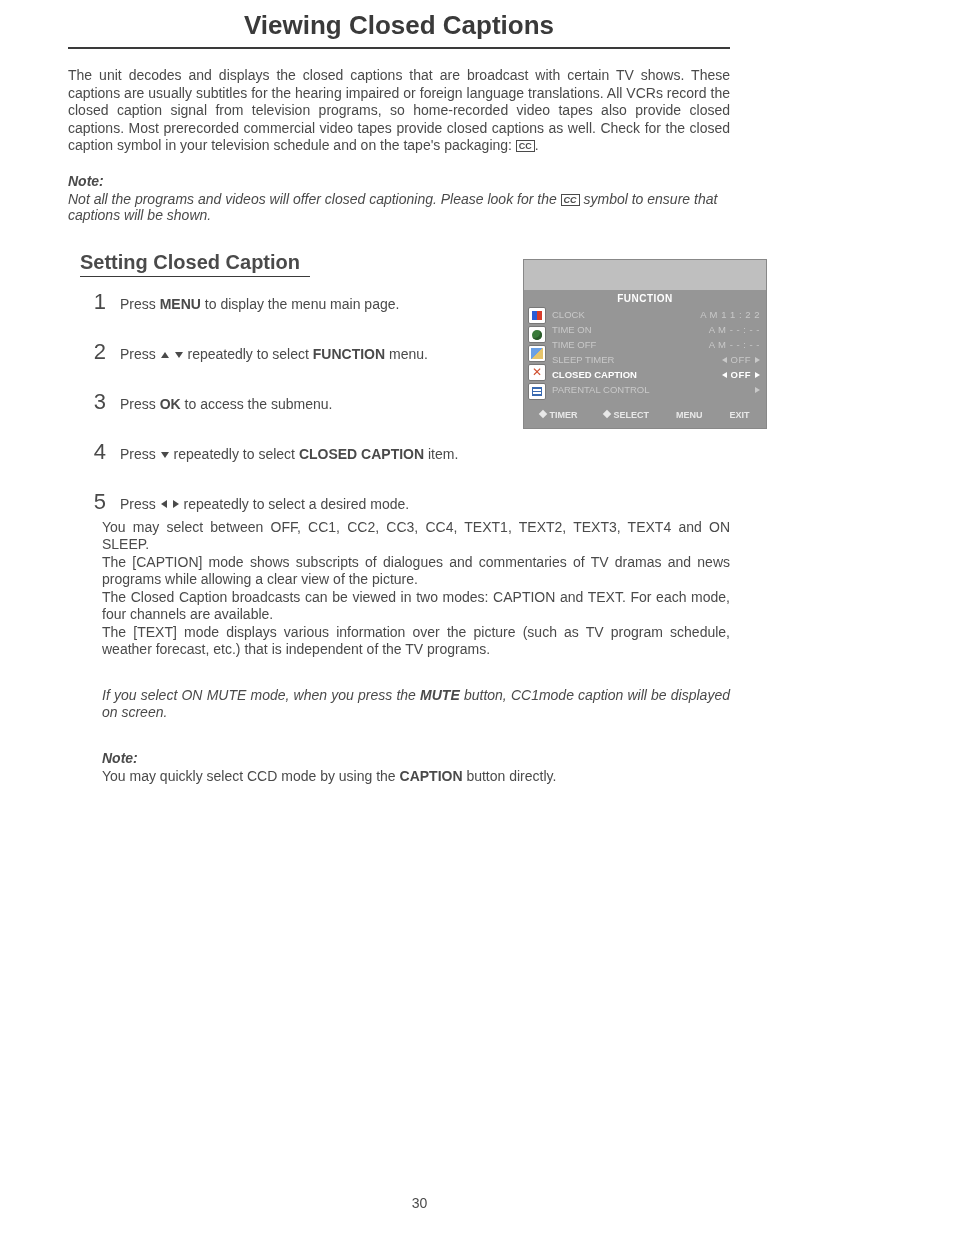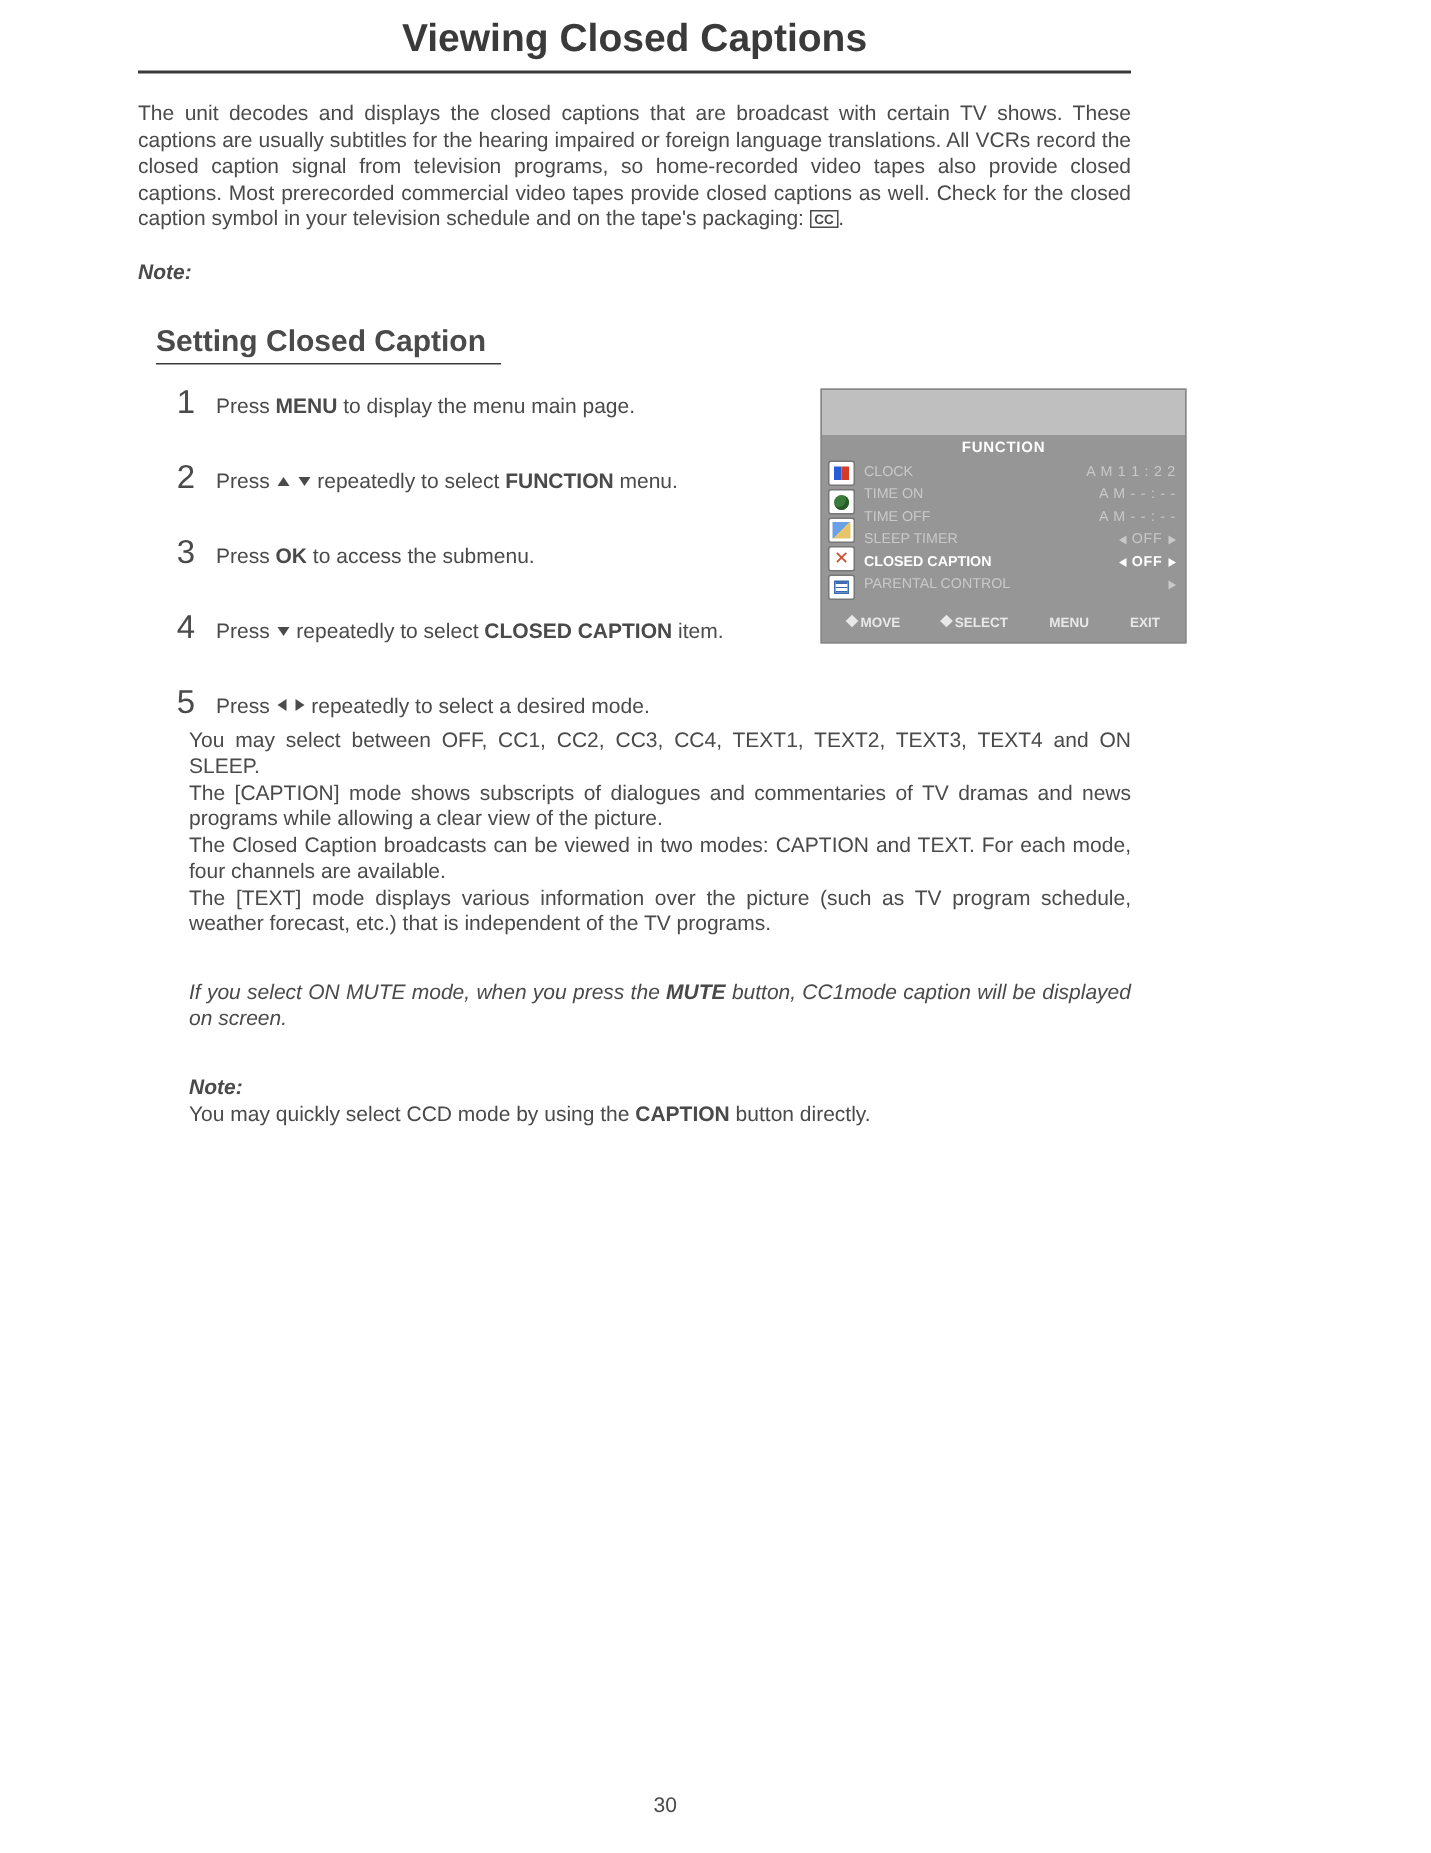--- a/index.html
+++ b/index.html
@@ -9,21 +9,20 @@
     background: #fff;
     font-family: Arial, Helvetica, sans-serif;
     color: #4a4a4a;
   }
   .page {
     width: 839px;
     height: 1235px;
     position: relative;
     box-sizing: border-box;
     padding: 10px 109px 0 68px;
-    margin-left: 24px;
   }
   .title {
     text-align: center;
     font-size: 26px;
     font-weight: bold;
     color: #3a3a3a;
     margin: 0 0 6px 0;
   }
   .rule {
     border: none;
@@ -225,20 +224,23 @@
 
   <h1 class="title">Viewing Closed Captions</h1>
   <hr class="rule">
 
   <p class="intro">
     <span>The unit decodes and displays the closed captions that are broadcast with certain TV shows. These captions are usually subtitles for the hearing impaired or foreign language translations. All VCRs record the closed caption signal from television programs, so home-recorded video tapes also provide closed captions. Most prerecorded commercial video tapes provide closed captions as well. Check for the closed caption symbol in your television schedule and on the tape's packaging:</span>
     <span class="cc-box">CC</span>.
   </p>
 
   <p class="note-head">Note:</p>
+  <p class="note-body">
+    <span>Not all the programs and videos will offer closed captioning. Please look for the </span><span class="cc-box">CC</span><span> symbol to ensure that captions will be shown.</span>
+  </p>
 
   <h2 class="section-head">Setting Closed Caption</h2>
   <hr class="section-rule">
 
   <div class="steps">
 
     <div class="step">
       <div class="step-num">1</div>
       <div class="step-text">
         <span>Press  </span><b>MENU</b><span> to display the menu main page.</span>
@@ -340,21 +342,21 @@
         </div>
         <div class="osd-row">
           <span>PARENTAL CONTROL</span>
           <span class="osd-val">
             <span class="wtri r"></span>
           </span>
         </div>
       </div>
     </div>
     <div class="osd-foot">
-      <span><span class="diamond"></span><span>MOVE</span></span>
+      <span><span class="diamond"></span><span>TIMER</span></span>
       <span><span class="diamond"></span><span>SELECT</span></span>
       <span>MENU</span>
       <span>EXIT</span>
     </div>
   </div>
 
   <div class="page-num">30</div>
 </div>
 
 </body></html>

